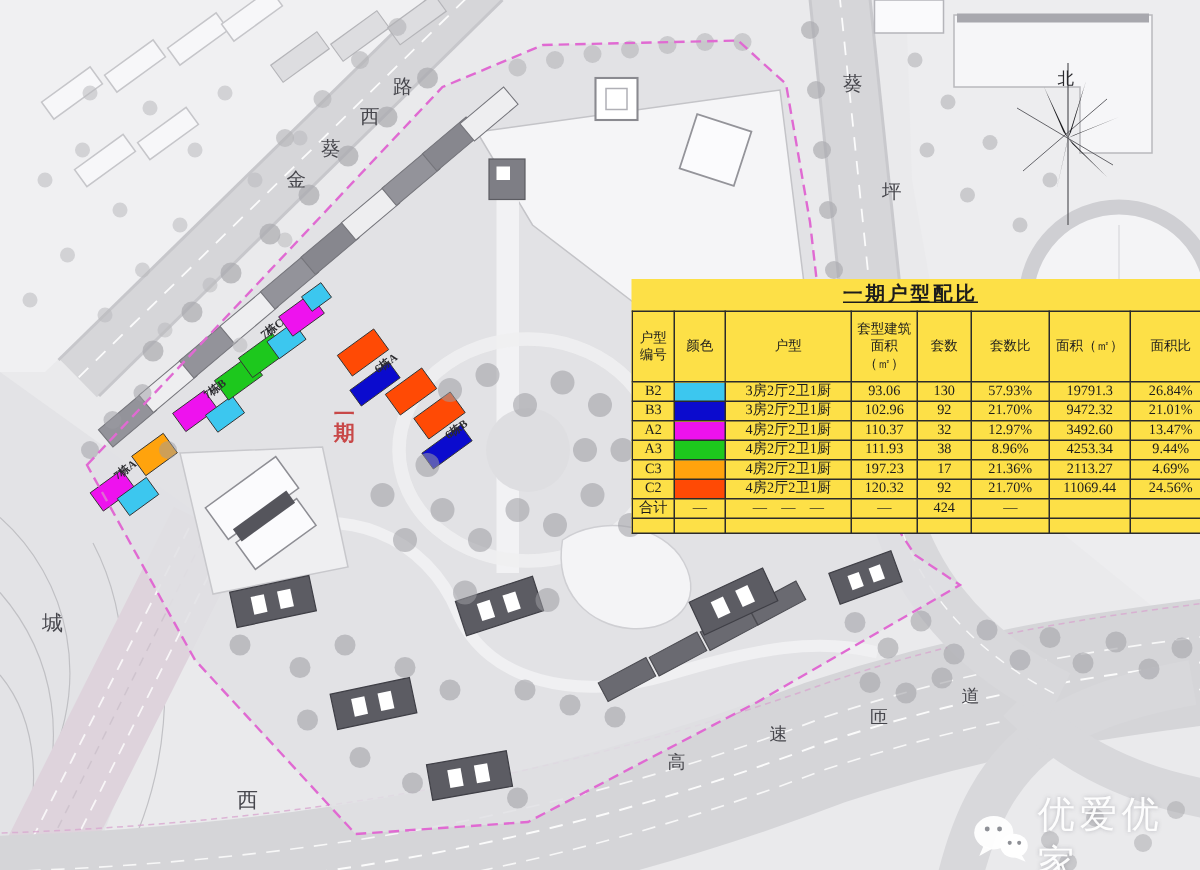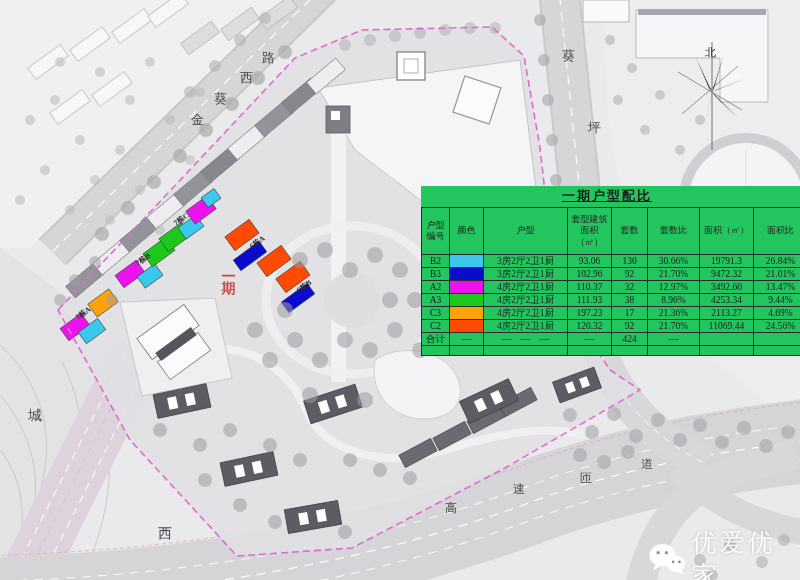--- a/index.html
+++ b/index.html
@@ -7,21 +7,21 @@
          font-family:"Liberation Sans",sans-serif;}
   .stage svg.map{position:absolute;left:0;top:0;}
   svg text{font-family:"Liberation Serif",serif;}
 
   
   .phase-label{position:absolute;left:219px;top:268px;writing-mode:vertical-rl;
     color:#c63838;font-family:"Liberation Serif",serif;font-weight:bold;
     font-size:14px;letter-spacing:2px;opacity:.9;}
 
   
-  .table-panel{position:absolute;left:421px;top:186px;width:379px;overflow:hidden;background:#22c55e;}
+  .table-panel{position:absolute;left:421px;top:186px;width:379px;overflow:hidden;background:#fde047;}
   .table-title{width:372px;text-align:center;font-family:"Liberation Serif",serif;
     font-size:13px;font-weight:bold;letter-spacing:2px;color:#1c1c1c;
     text-decoration:underline;padding:1px 0 2px 0;}
   table.mix{border-collapse:collapse;table-layout:fixed;width:386px;
     font-family:"Liberation Serif",serif;color:#1c1c1c;}
   table.mix th,table.mix td{border:1px solid #2b2b2b;text-align:center;vertical-align:middle;
     padding:0;overflow:hidden;}
   table.mix th{font-size:9px;font-weight:normal;line-height:1.25;white-space:pre-line;height:46px;}
   table.mix td{font-size:9.5px;height:12px;line-height:12px;}
   table.mix tr.blank td{height:9px;}
@@ -390,21 +390,21 @@
       <th>套数比</th>
       <th>面积（㎡）</th>
       <th>面积比</th>
     </tr>
     <tr>
       <td>B2</td>
       <td style="background: rgb(60, 199, 239);"></td>
       <td>3房2厅2卫1厨</td>
       <td>93.06</td>
       <td>130</td>
-      <td>30.66%</td>
+      <td>57.93%</td>
       <td>19791.3</td>
       <td>26.84%</td>
     </tr>
     <tr>
       <td>B3</td>
       <td style="background: rgb(11, 11, 206);"></td>
       <td>3房2厅2卫1厨</td>
       <td>102.96</td>
       <td>92</td>
       <td>21.70%</td>

